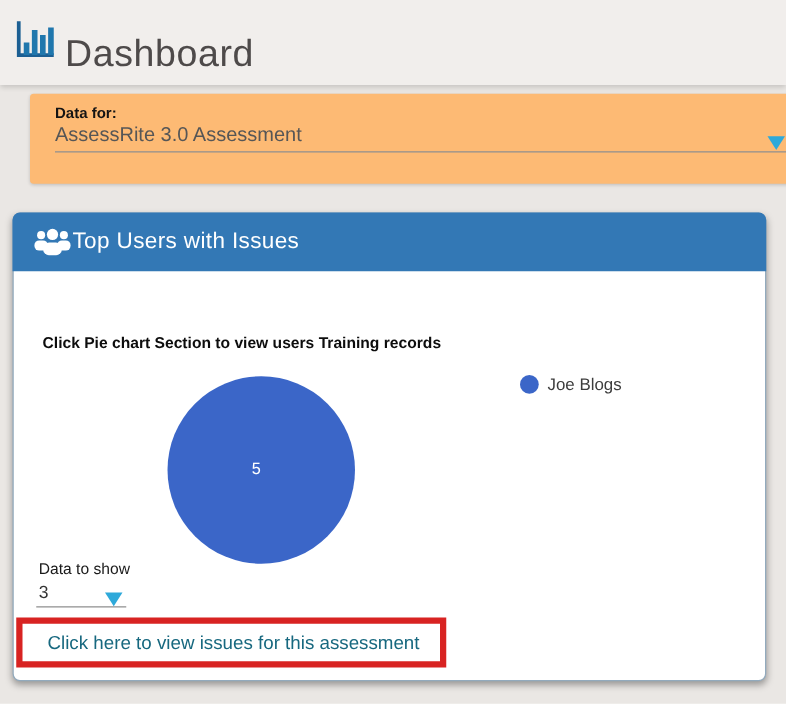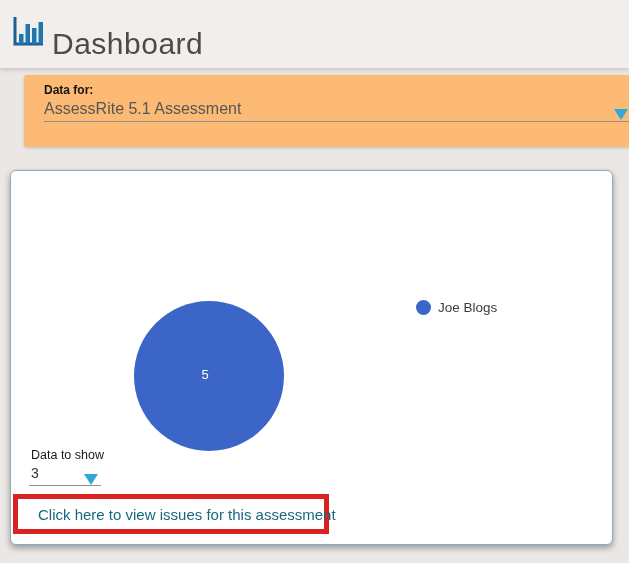--- a/index.html
+++ b/index.html
@@ -104,21 +104,21 @@
     position:absolute;left:20px;top:294px;
     font-size:14px;color:#333333;
   }
   .items-underline{
     position:absolute;left:18px;top:314px;width:72px;height:0;
     border-bottom:1px solid #8f8f8f;
   }
   .items-arrow{position:absolute;left:73px;top:303px;}
 
   .highlight-box{
-    position:absolute;left:2px;top:323px;width:316px;height:40px;
+    position:absolute;left:2px;top:323px;width:344px;height:40px;
     box-sizing:border-box;border:5px solid #d82322;
     display:flex;align-items:center;
   }
   .issues-link{
     font-size:15px;color:#17687f;text-decoration:none;
     padding-left:20px;white-space:nowrap;cursor:pointer;
   }
 </style>
 </head>
 <body>
@@ -131,28 +131,42 @@
       <rect x="9" y="19" width="4.5" height="10" fill="#2077ad"></rect>
       <rect x="15.5" y="9" width="4.5" height="20" fill="#2077ad"></rect>
       <rect x="22" y="13" width="4.5" height="16" fill="#2077ad"></rect>
       <rect x="28.5" y="7" width="4.5" height="22" fill="#2077ad"></rect>
     </svg>
     <div class="app-title">Dashboard</div>
   </div>
 
   <div class="filter-card">
     <div class="filter-label">Data for:</div>
-    <div class="filter-value">AssessRite 5.1 Assessment</div>
+    <div class="filter-value">AssessRite 3.0 Assessment</div>
     <div class="filter-underline"></div>
     <div class="dd-arrow" style="border-top-color: rgb(46, 169, 218);"></div>
   </div>
 
   <div class="panel">
 
+    <div class="panel-header" style="background: rgb(51, 120, 181);">
+      <svg class="users" viewBox="0 0 28 22">
+        <g fill="#ffffff">
+          <circle cx="5.5" cy="5.5" r="3"></circle>
+          <rect x="0.5" y="9.5" width="10" height="7.5" rx="3.5"></rect>
+          <circle cx="22.5" cy="5.5" r="3"></circle>
+          <rect x="17.5" y="9.5" width="10" height="7.5" rx="3.5"></rect>
+          <circle cx="14" cy="5" r="4.2"></circle>
+          <rect x="7" y="11" width="14" height="9.5" rx="4.5"></rect>
+        </g>
+      </svg>
+      <div class="panel-title">Top Users with Issues</div>
+    </div>
 
+    <div class="caption">Click Pie chart Section to view users Training records</div>
 
     <div class="pie" id="pie-slice" style="background: rgb(59, 102, 200);">
       <span class="pie-value">5</span>
     </div>
 
     <div class="legend">
       <span class="legend-dot" id="legend-dot" style="background: rgb(59, 102, 200);"></span>
       <span class="legend-label">Joe Blogs</span>
     </div>
 

